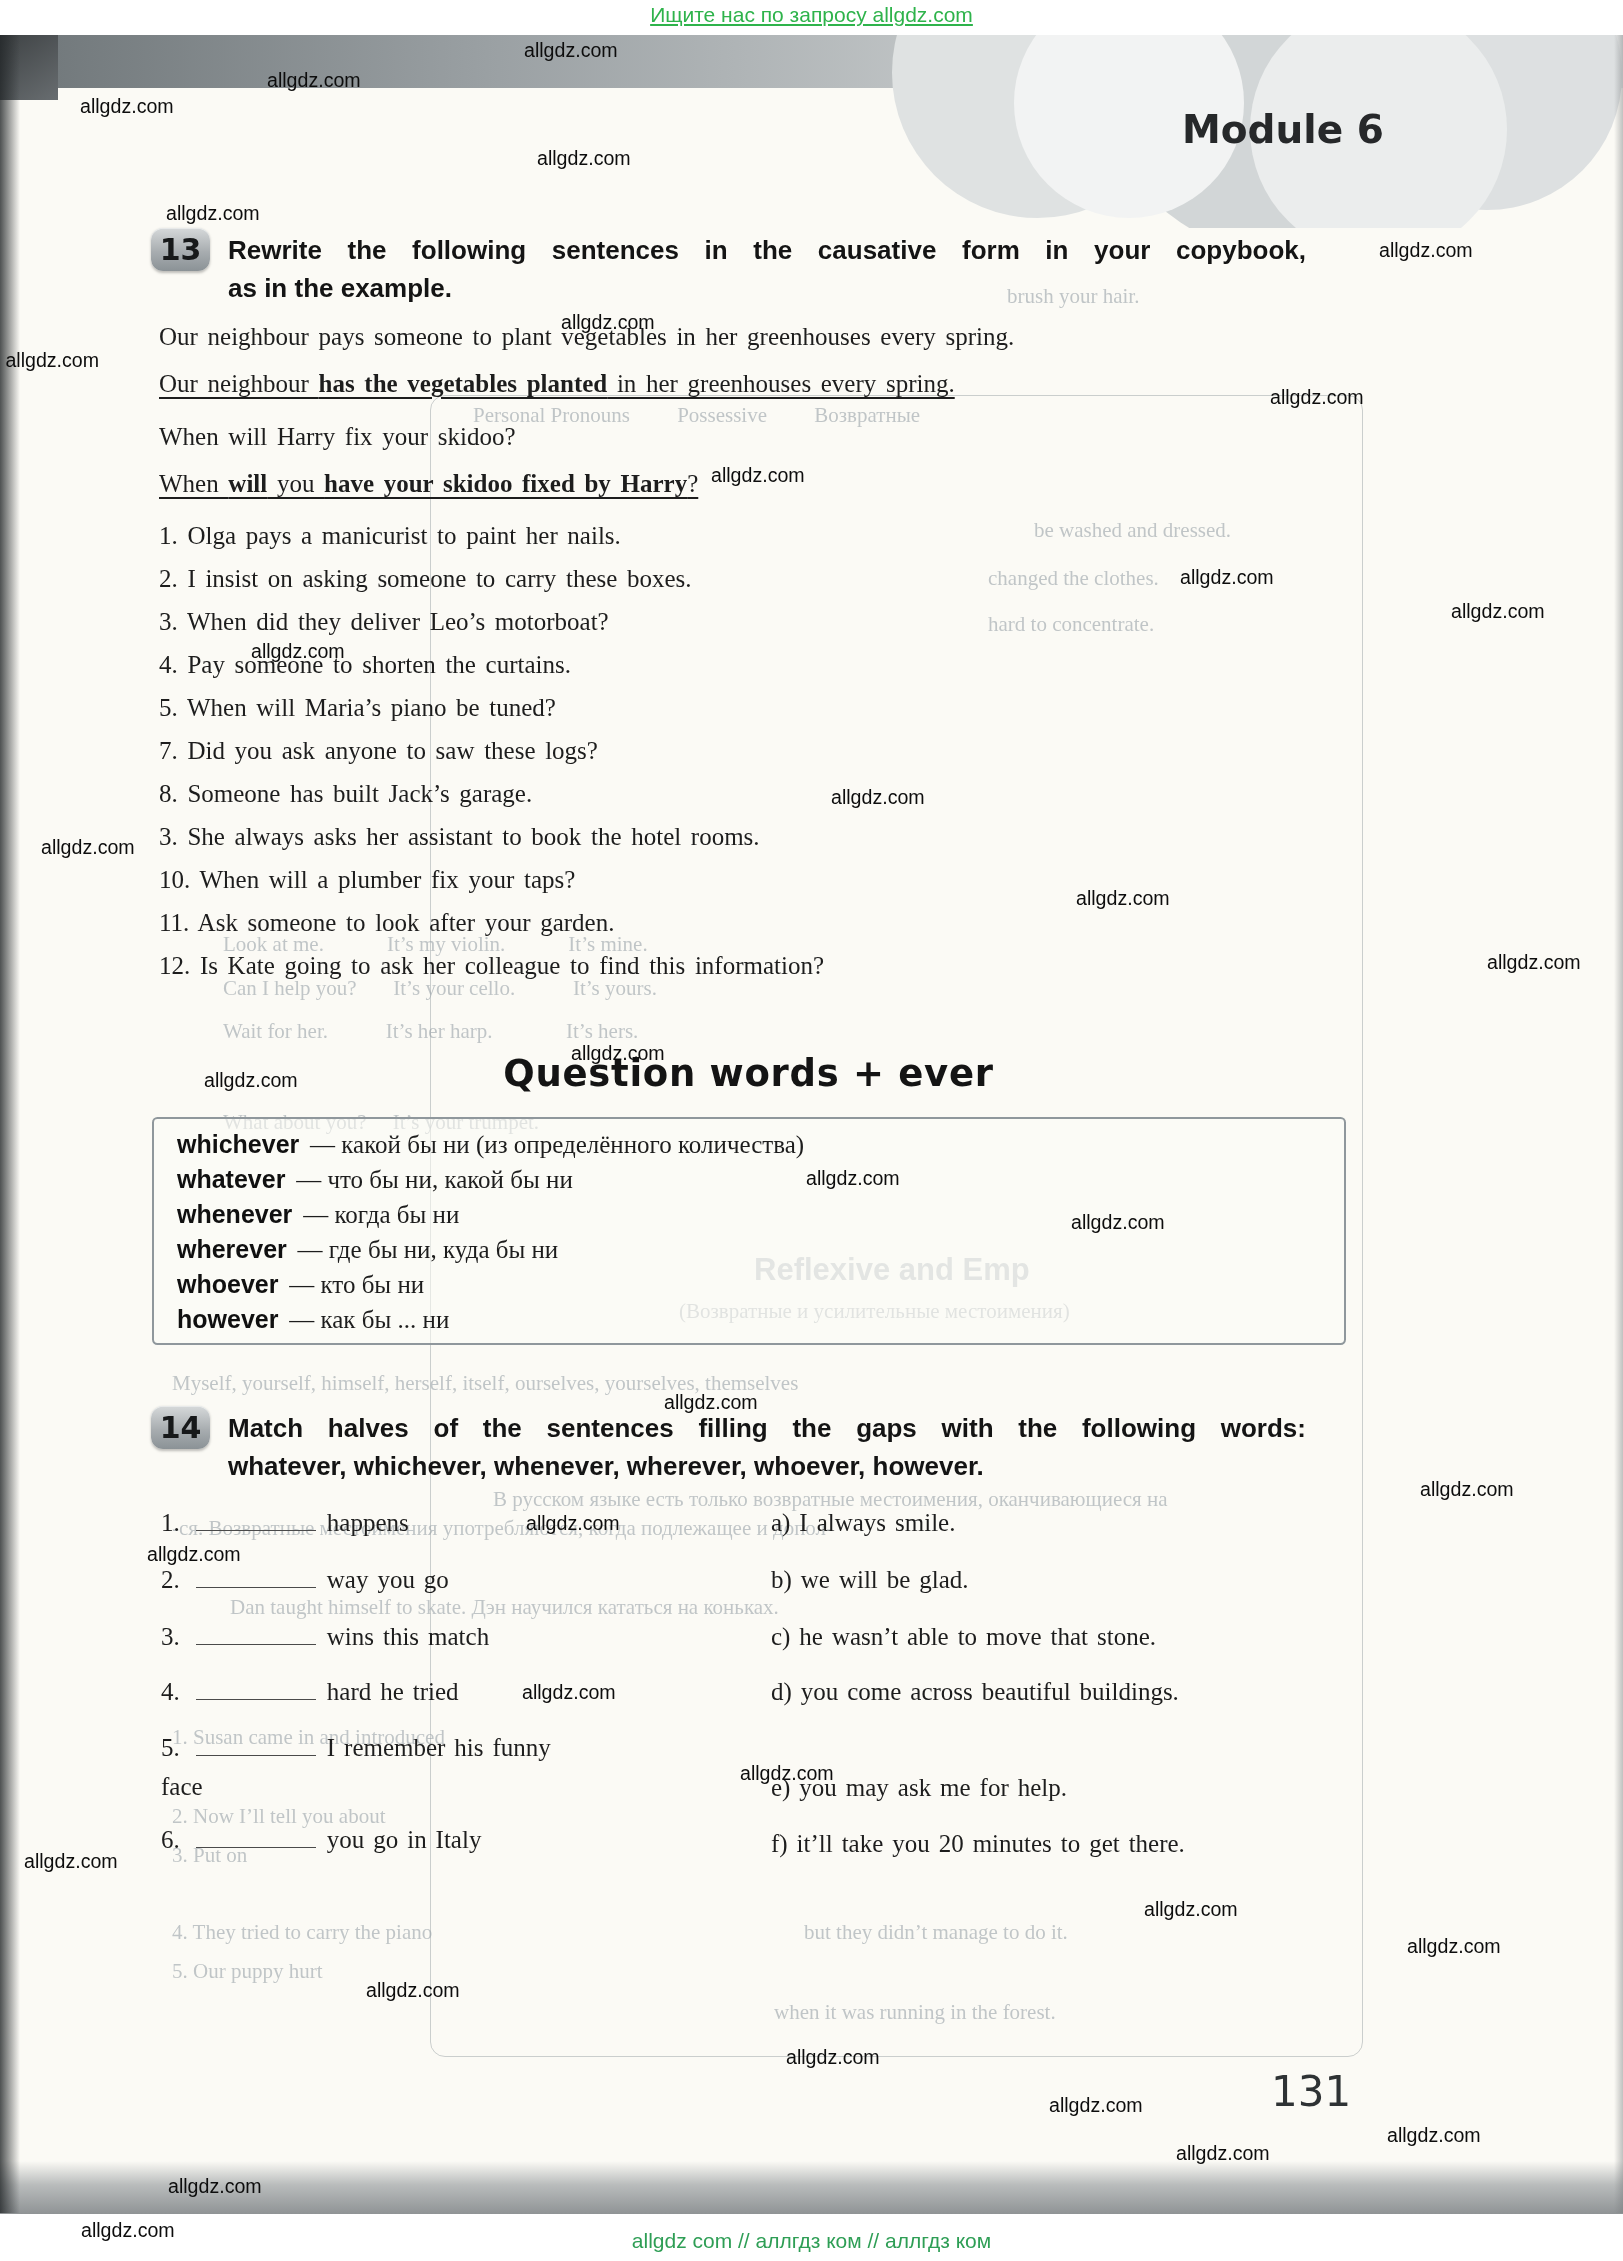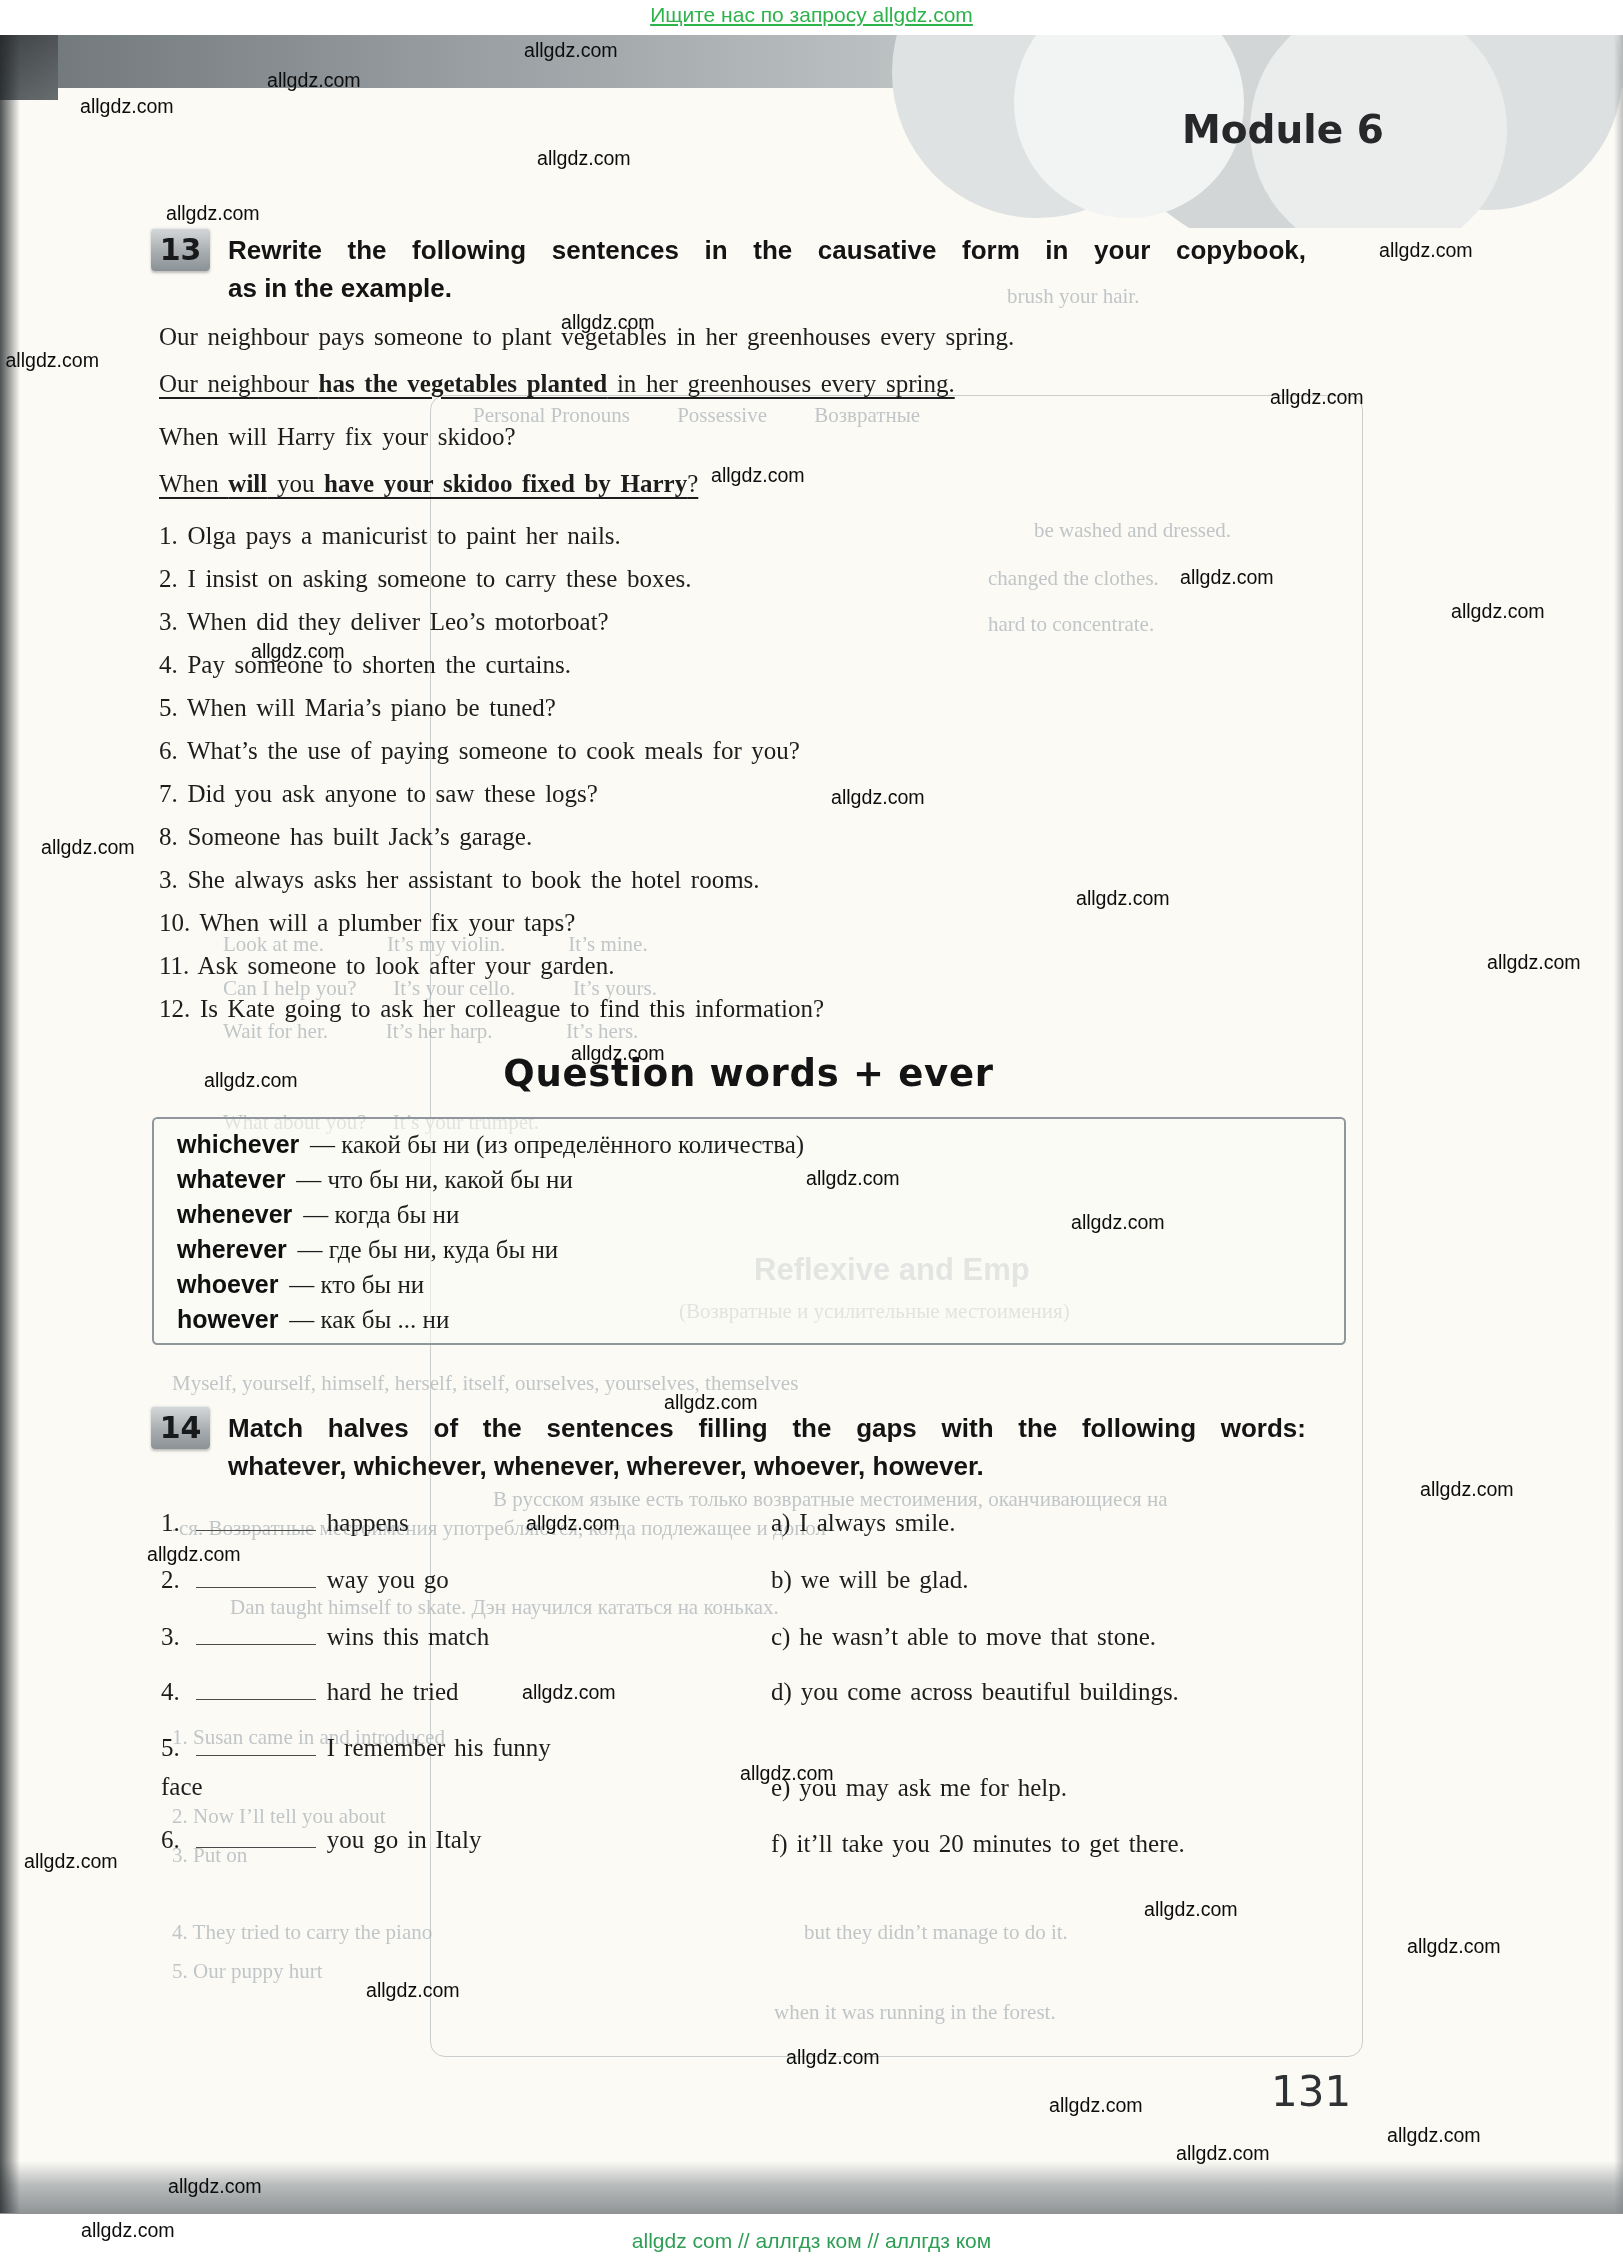--- a/index.html
+++ b/index.html
@@ -21,21 +21,21 @@
   .edge-right { position:absolute; right:0; top:35px; height:2178px; width:9.5px; z-index:4;
     background:linear-gradient(270deg, rgba(120,124,126,.45), rgba(120,124,126,0)); }
   .edge-bottom { position:absolute; left:0; top:2161px; width:1623px; height:53px; z-index:3;
     background:linear-gradient(180deg, rgba(150,154,156,0), #b9bcbc 45%, #8f9395); }
 
   .deco { position:absolute; left:811px; top:35px; width:812px; height:193px; overflow:hidden; z-index:3; }
   .circle { position:absolute; border-radius:50%; }
   .module-title { position:absolute; left:1182px; top:107px; font-family:"DejaVu Sans",sans-serif;
     font-weight:bold; font-size:39px; color:#26282a; z-index:6; }
 
-  .badge { position:absolute; left:151px; width:59px; height:43px; border-radius:4px;
+  .badge { position:absolute; left:151px; width:59px; height:43px; border-radius:12px;
     background:linear-gradient(180deg,#d6d9da 0%,#a8adb0 55%,#8b9296 100%);
     box-shadow:0 1.4px 2.7px rgba(0,0,0,.25), inset 0 0.7px 0 #eef0f0;
     font-family:"DejaVu Sans",sans-serif; font-weight:bold; font-size:30px; color:#17191a;
     display:flex; align-items:center; justify-content:center; z-index:6; }
 
   .instr { position:absolute; left:228px; width:1078px; font-family:"Liberation Sans",sans-serif;
     font-weight:bold; font-size:26px; line-height:38px; color:#141414; z-index:6; }
   .jline { text-align:justify; text-align-last:justify; }
 
   .tline { position:absolute; left:159px; font-size:25px; color:#1d1d1d; word-spacing:3.4px; z-index:6; white-space:nowrap; }
@@ -104,21 +104,20 @@
 
 <div class="tline" style="top:423px">When will Harry fix your skidoo?</div>
 <div class="tline ul" style="top:470px"><span>When </span><b>will</b><span> you </span><b>have your skidoo fixed by Harry</b><span>?</span></div>
 
 <div class="ex-items">
   <div>1. Olga pays a manicurist to paint her nails.</div>
   <div>2. I insist on asking someone to carry these boxes.</div>
   <div>3. When did they deliver Leo’s motorboat?</div>
   <div>4. Pay someone to shorten the curtains.</div>
   <div>5. When will Maria’s piano be tuned?</div>
-  <div>6. What’s the use of paying someone to cook meals for you?</div>
   <div>7. Did you ask anyone to saw these logs?</div>
   <div>8. Someone has built Jack’s garage.</div>
   <div>3. She always asks her assistant to book the hotel rooms.</div>
   <div>10. When will a plumber fix your taps?</div>
   <div>11. Ask someone to look after your garden.</div>
   <div>12. Is Kate going to ask her colleague to find this information?</div>
 </div>
 
 <div class="qw-title">Question words + ever</div>
 <div class="qw-box">

